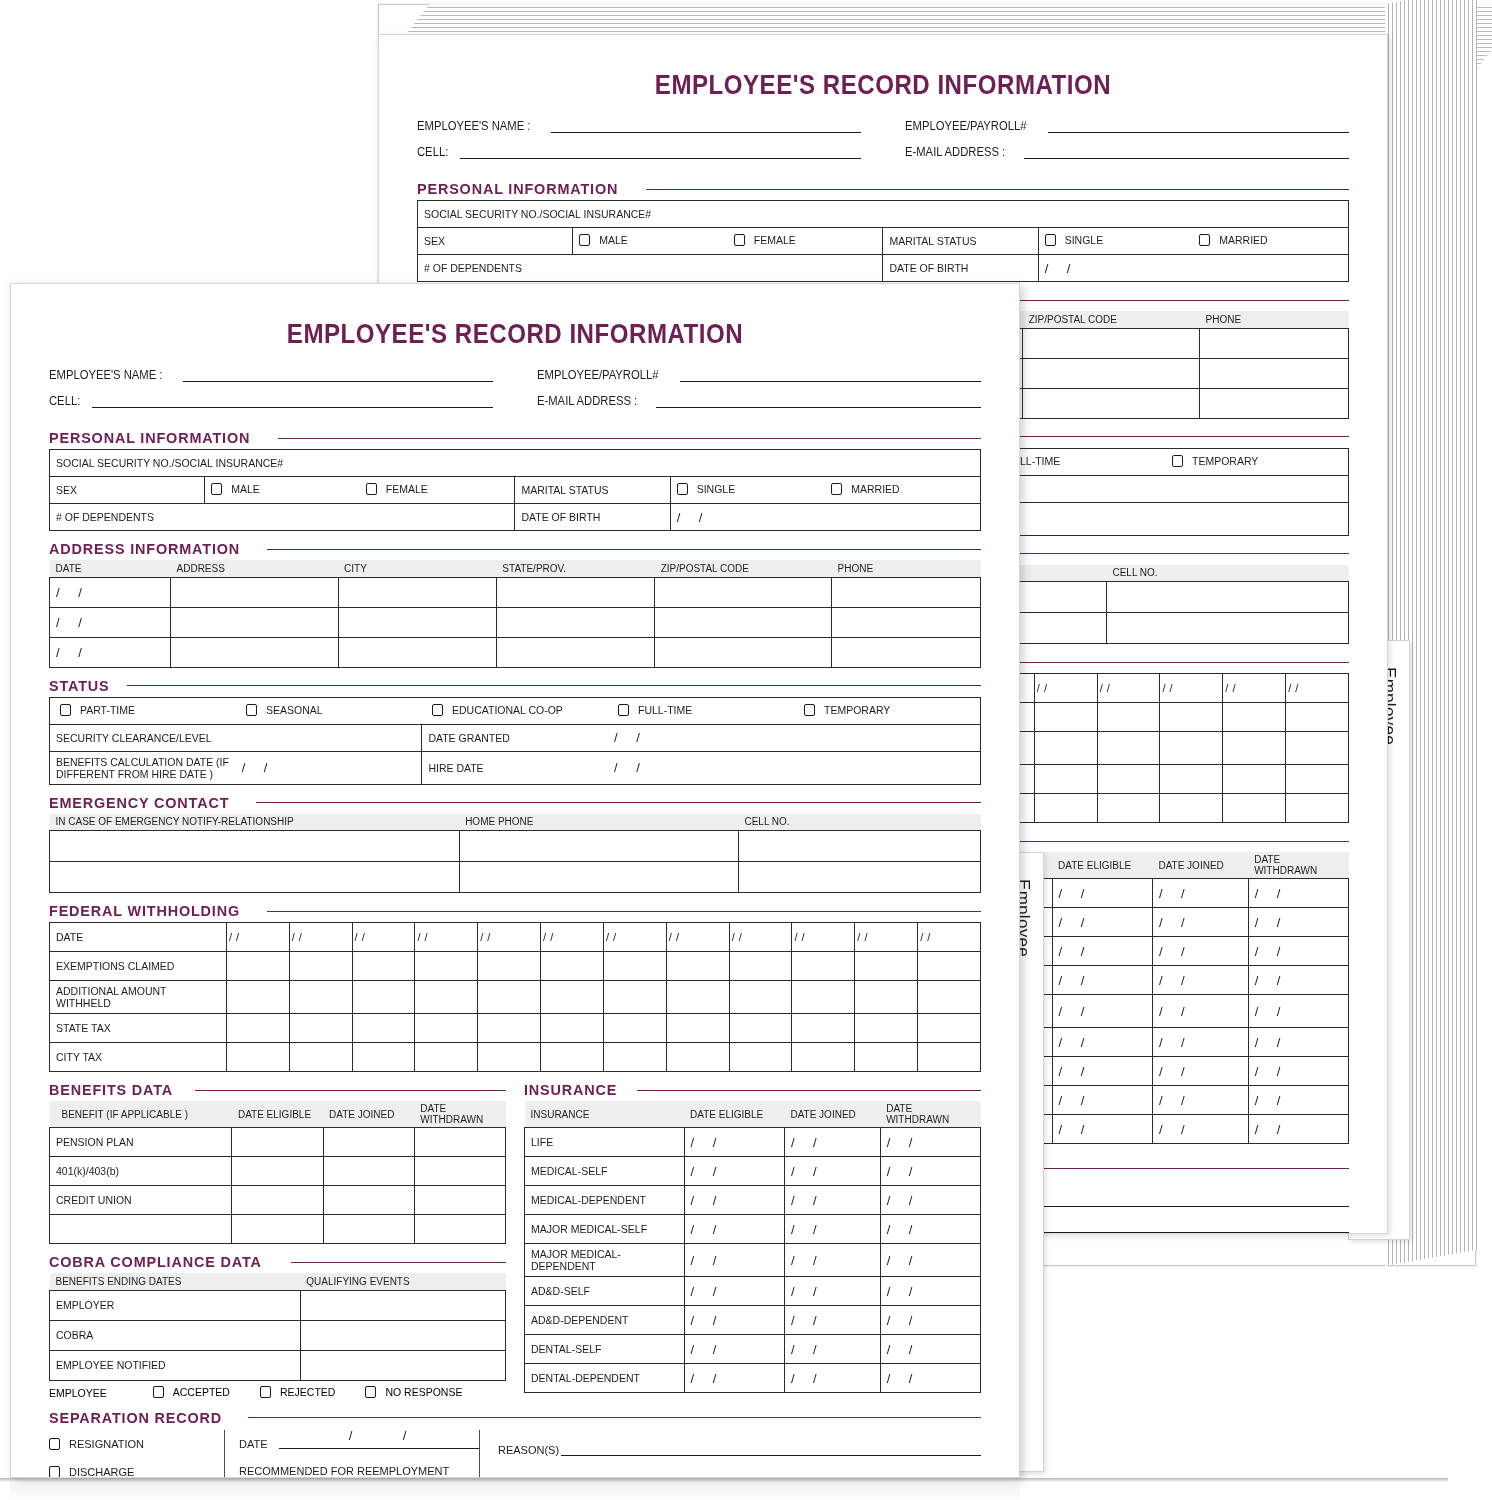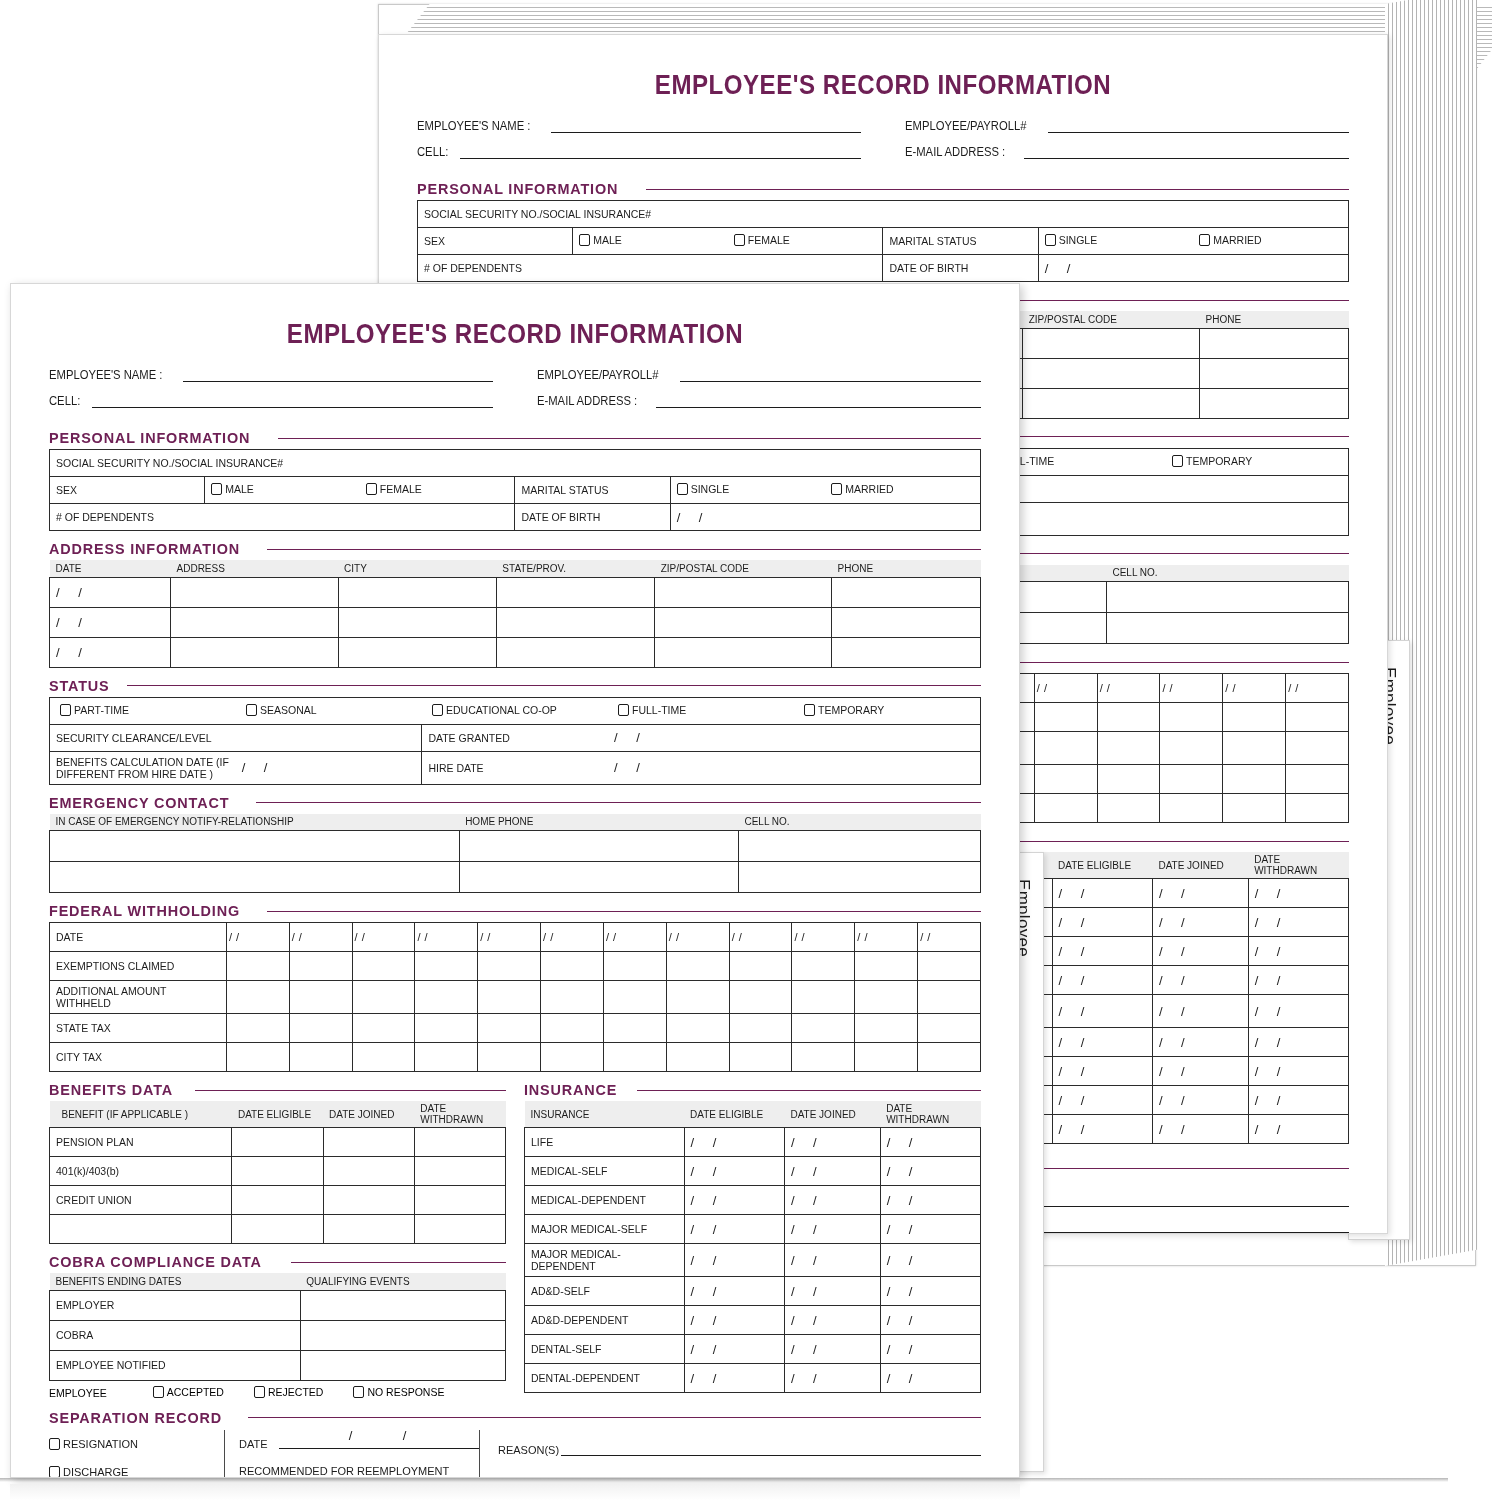--- a/index.html
+++ b/index.html
@@ -119,21 +119,21 @@
   table.grid td, table.grid th{
     border:1.2px solid #2b2b2b;
     font-size:10.5px; color:#1c1c1c; font-weight:normal;
     text-align:left; padding:4px 6px; height:27px; vertical-align:middle;
     transform-origin:left center;
   }
   table.grid th.hdr{
     border:none; background:#eeeeee; font-size:10px; padding:2px 6px; height:17px;
   }
   .sq{ display:inline-block; width:11px; height:12px; border:1.3px solid #1c1c1c; border-radius:2px; vertical-align:-2px; }
-  .cbwrap{ display:inline-flex; align-items:flex-end; gap:3px; }
+  .cbwrap{ display:inline-flex; align-items:flex-end; gap:9px; }
   .slash{ font-size:13px; letter-spacing:.5px; color:#1c1c1c; }
   .dt{ display:inline-block; }
   .dt i{ font-style:normal; padding:0 9px; }
   .ctr{ text-align:center; }
 
   
   .cols{ display:flex; gap:18px; align-items:flex-start; }
   .col-l{ width:50%; }
   .col-r{ width:50%; }
 

